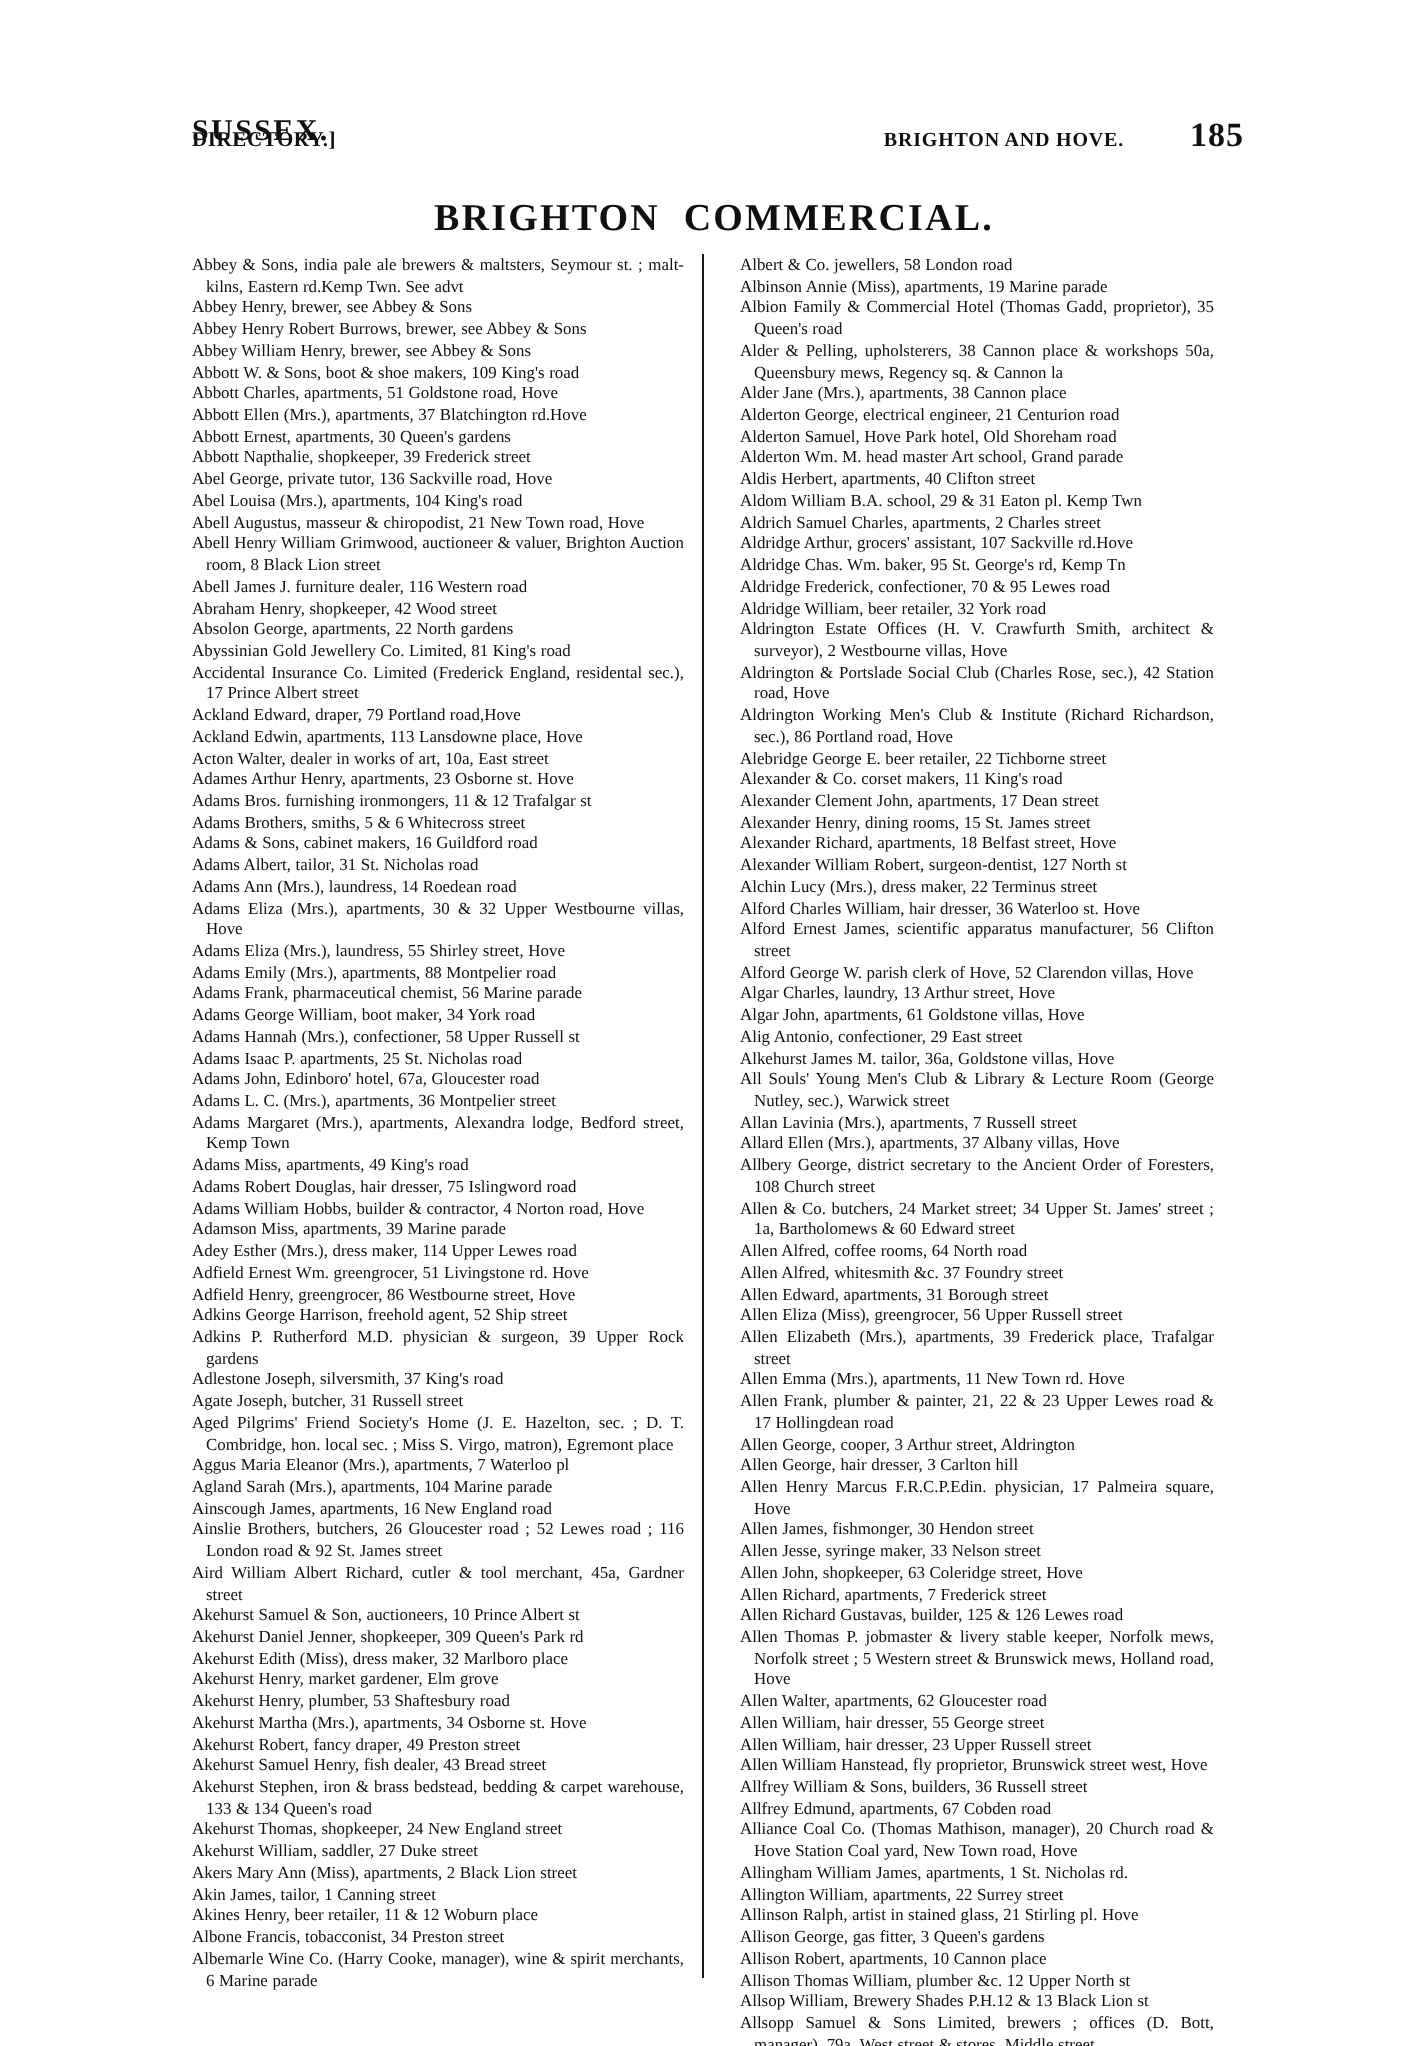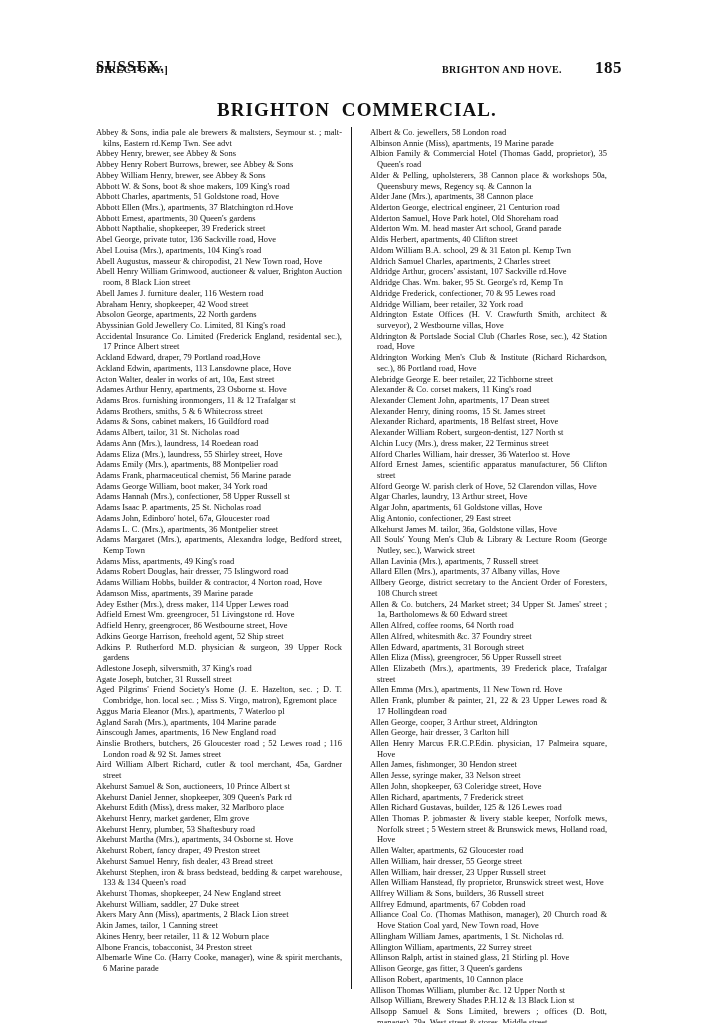--- a/index.html
+++ b/index.html
@@ -164,20 +164,21 @@
         <p class="entry">Accidental Insurance Co. Limited (Frederick England, residental sec.), 17 Prince Albert street</p>
         <p class="entry">Ackland Edward, draper, 79 Portland road,Hove</p>
         <p class="entry">Ackland Edwin, apartments, 113 Lansdowne place, Hove</p>
         <p class="entry">Acton Walter, dealer in works of art, 10a, East street</p>
         <p class="entry">Adames Arthur Henry, apartments, 23 Osborne st. Hove</p>
         <p class="entry">Adams Bros. furnishing ironmongers, 11 &amp; 12 Trafalgar st</p>
         <p class="entry">Adams Brothers, smiths, 5 &amp; 6 Whitecross street</p>
         <p class="entry">Adams &amp; Sons, cabinet makers, 16 Guildford road</p>
         <p class="entry">Adams Albert, tailor, 31 St. Nicholas road</p>
         <p class="entry">Adams Ann (Mrs.), laundress, 14 Roedean road</p>
+        <p class="entry">Adams Eliza (Mrs.), apartments, 30 &amp; 32 Upper Westbourne villas, Hove</p>
         <p class="entry">Adams Eliza (Mrs.), laundress, 55 Shirley street, Hove</p>
         <p class="entry">Adams Emily (Mrs.), apartments, 88 Montpelier road</p>
         <p class="entry">Adams Frank, pharmaceutical chemist, 56 Marine parade</p>
         <p class="entry">Adams George William, boot maker, 34 York road</p>
         <p class="entry">Adams Hannah (Mrs.), confectioner, 58 Upper Russell st</p>
         <p class="entry">Adams Isaac P. apartments, 25 St. Nicholas road</p>
         <p class="entry">Adams John, Edinboro' hotel, 67a, Gloucester road</p>
         <p class="entry">Adams L. C. (Mrs.), apartments, 36 Montpelier street</p>
         <p class="entry">Adams Margaret (Mrs.), apartments, Alexandra lodge, Bedford street, Kemp Town</p>
         <p class="entry">Adams Miss, apartments, 49 King's road</p>

